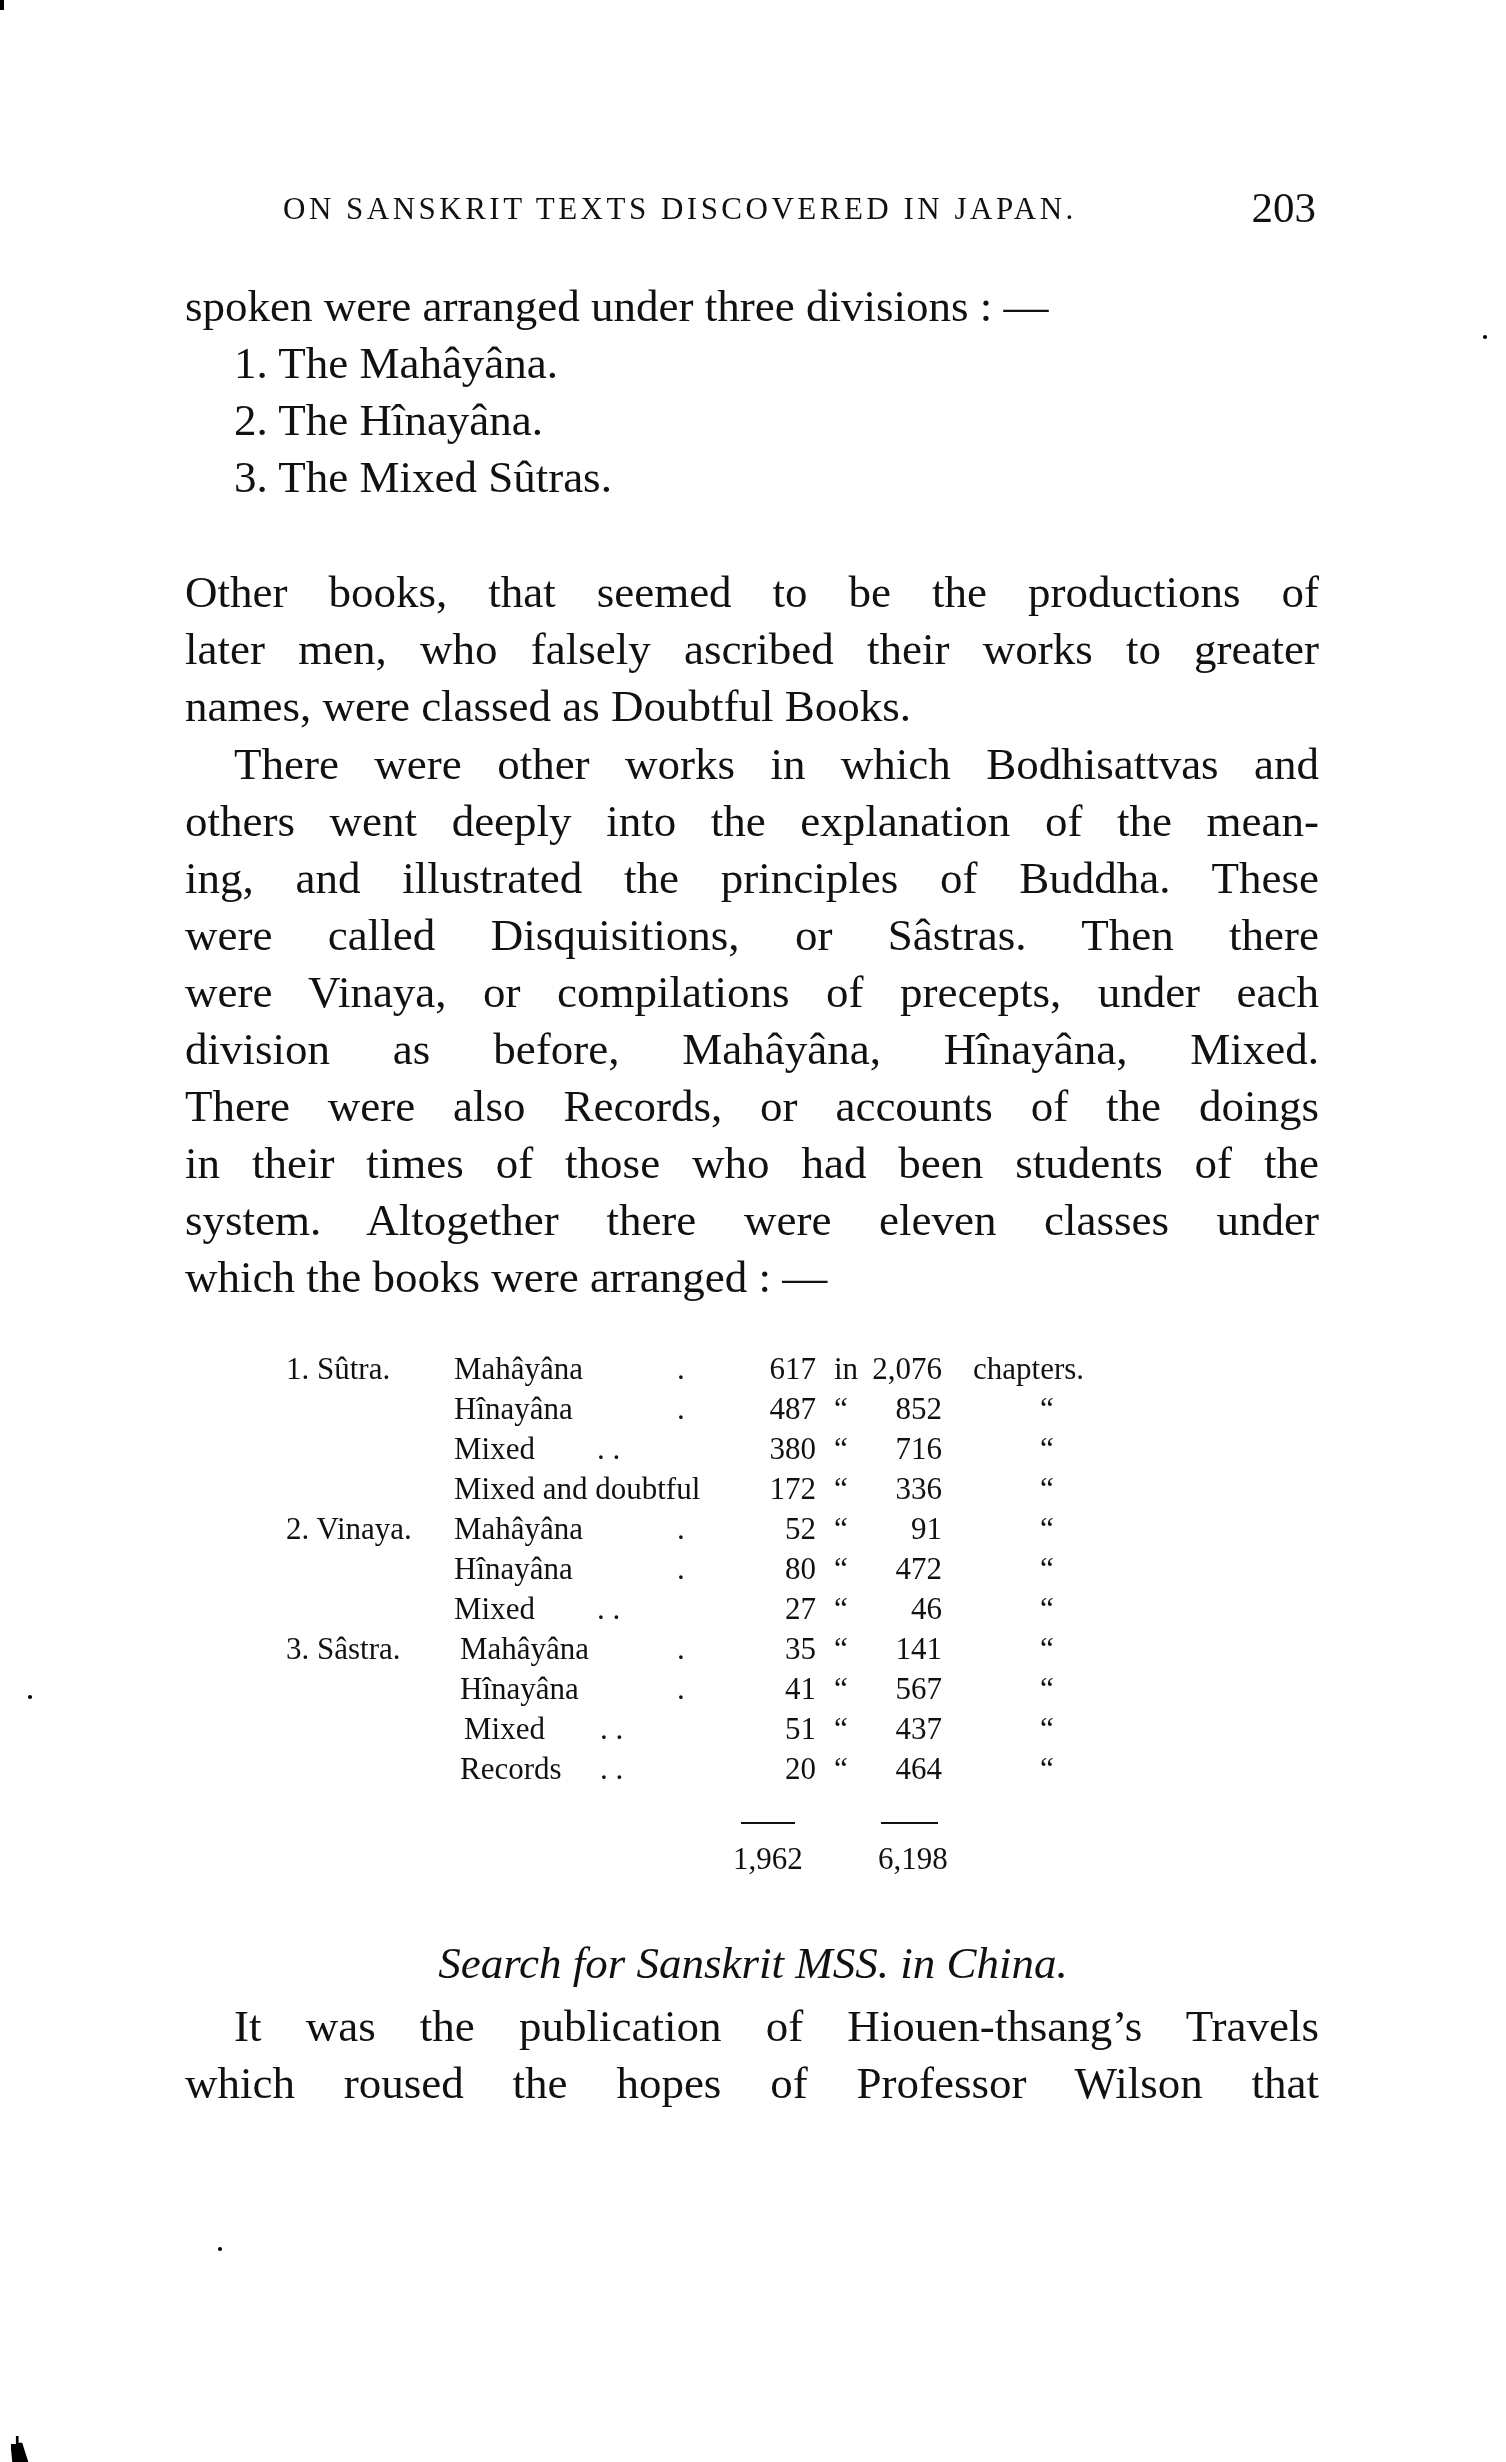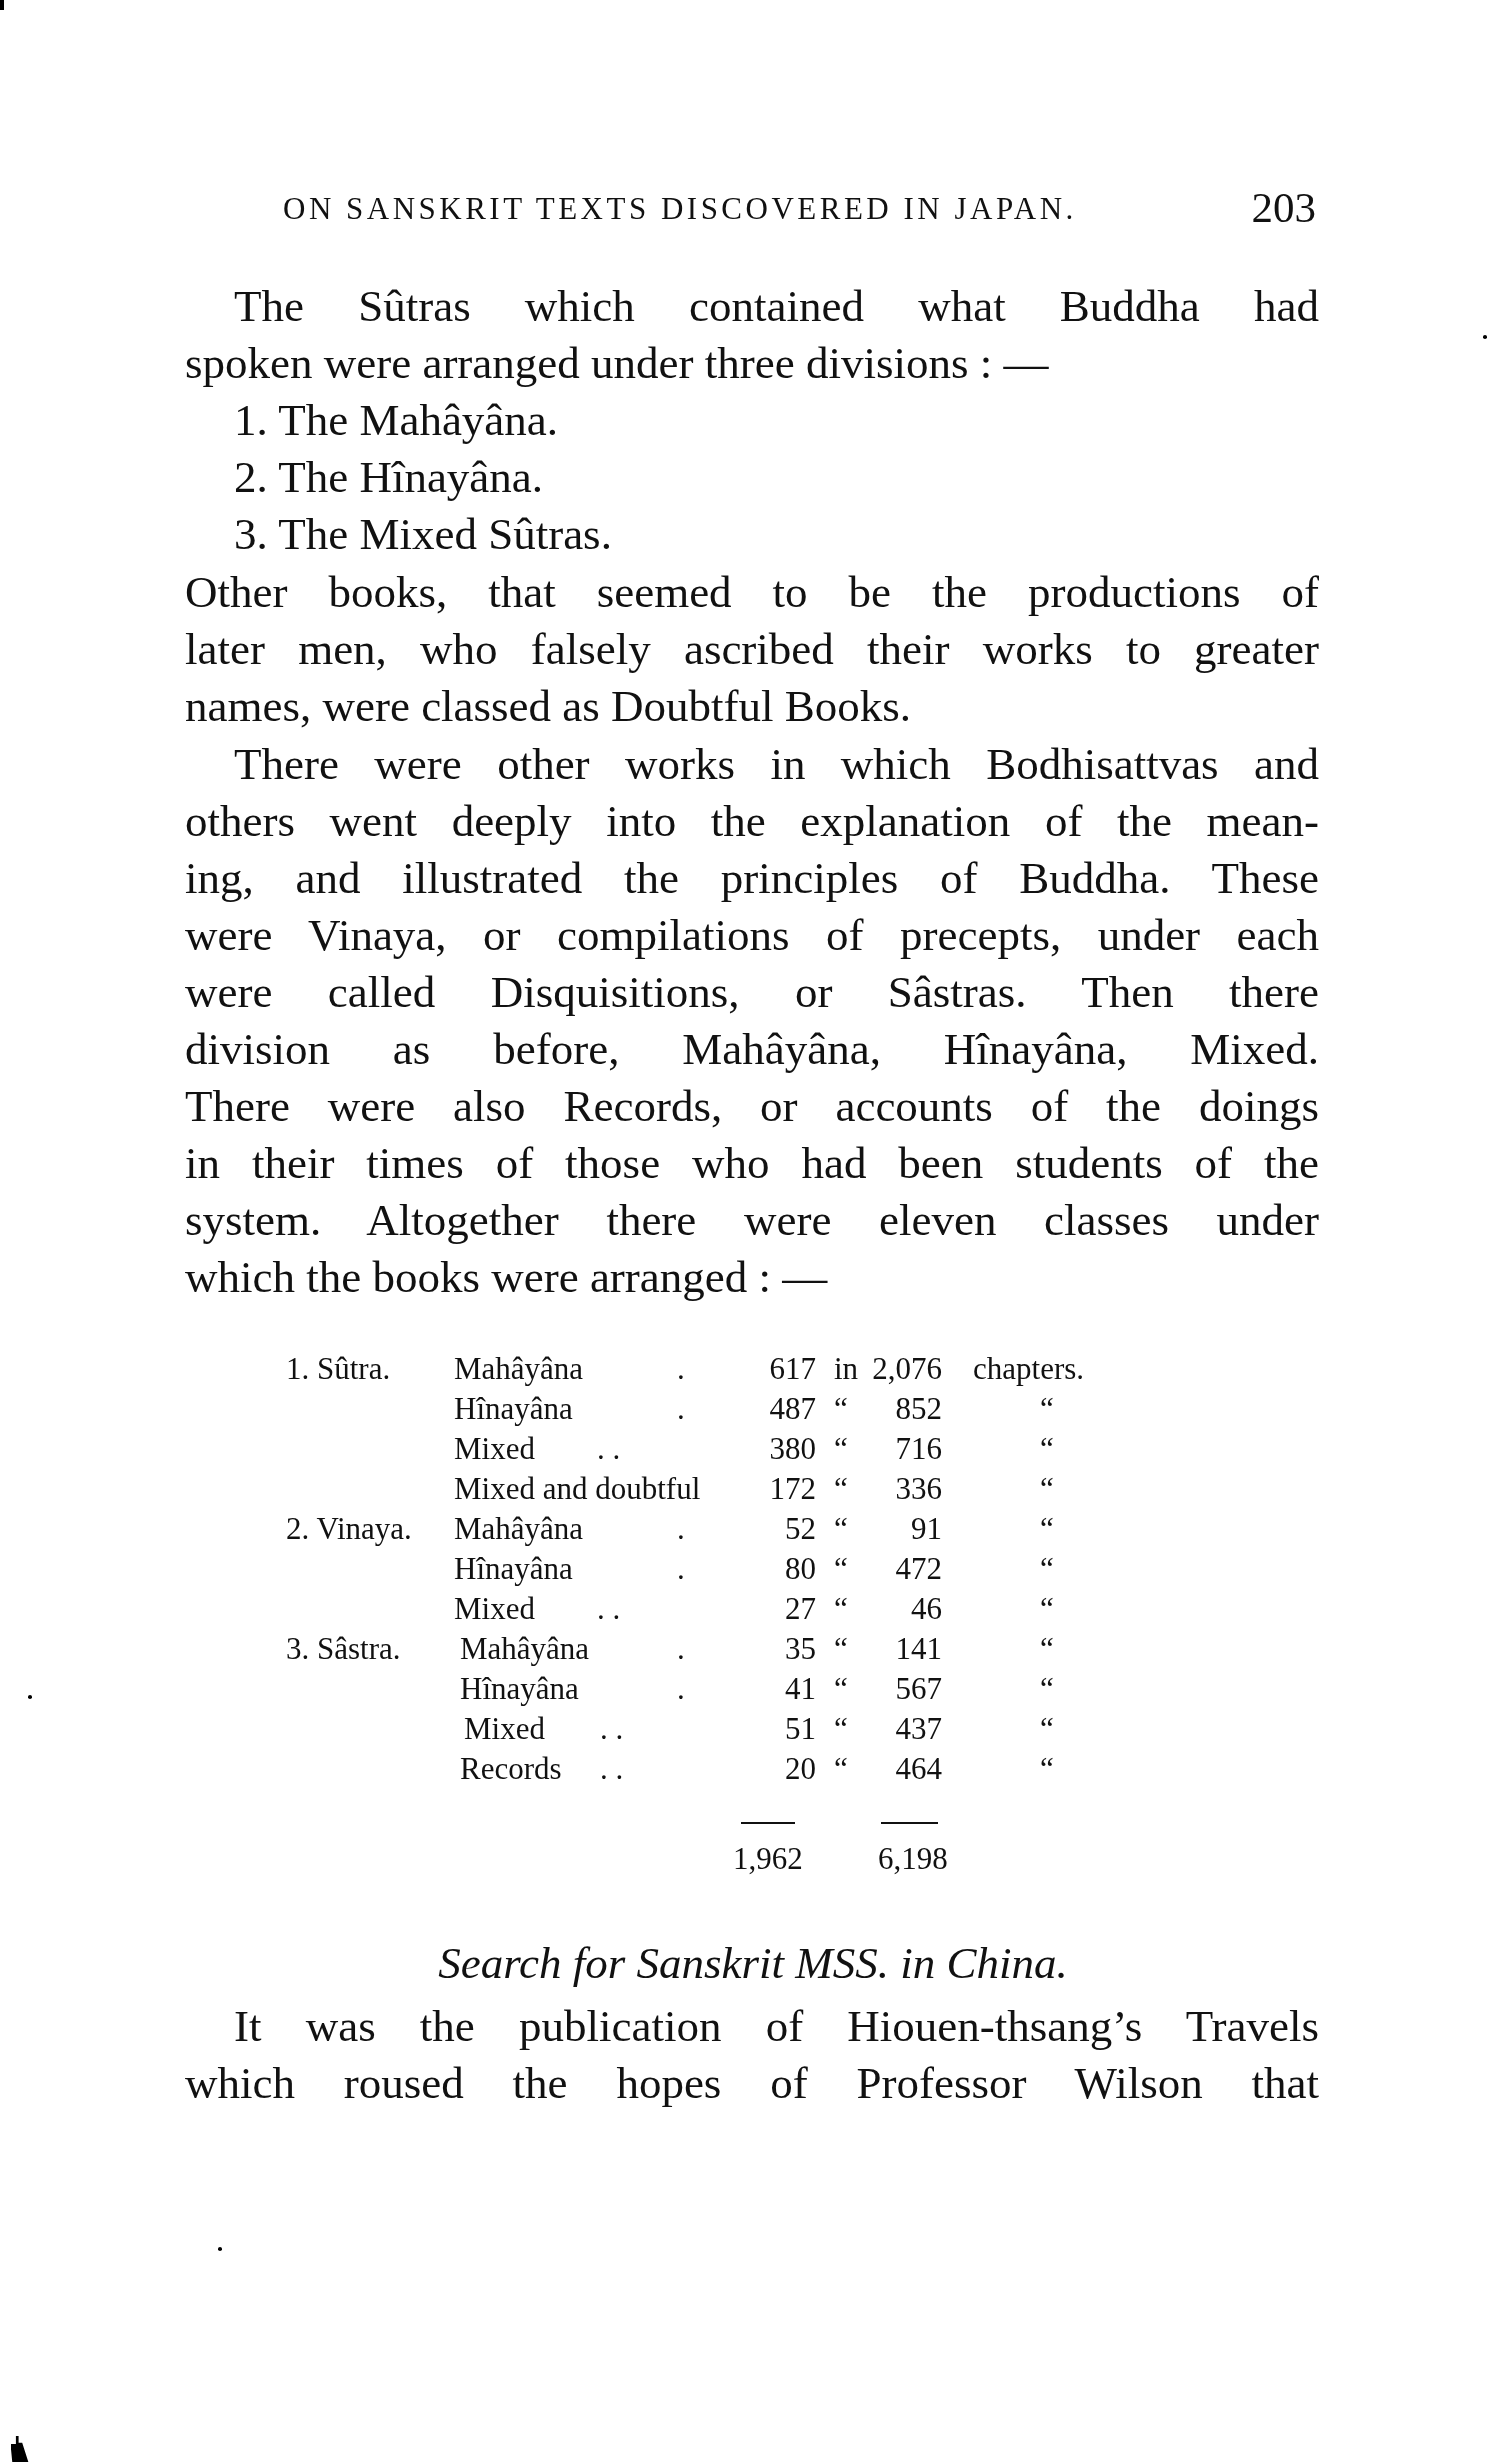--- a/index.html
+++ b/index.html
@@ -56,39 +56,38 @@
 <body>
 
 <div class="page">
 
   <div class="running-head">
     <span class="title">ON SANSKRIT TEXTS DISCOVERED IN JAPAN.</span>
     <span class="pageno">203</span>
   </div>
 
   <div class="text-block" style="top:278px;">
-    <span class="line indent">The Sûtras which contained what Buddha had</span>
     <span class="line last">spoken were arranged under three divisions : —</span>
     <span class="line list">1. The Mahâyâna.</span>
     <span class="line list">2. The Hînayâna.</span>
     <span class="line list">3. The Mixed Sûtras.</span>
   </div>
 
   <div class="text-block" style="top:564px;">
     <span class="line">Other books, that seemed to be the productions of</span>
     <span class="line">later men, who falsely ascribed their works to greater</span>
     <span class="line last">names, were classed as Doubtful Books.</span>
   </div>
 
   <div class="text-block" style="top:736px;">
     <span class="line indent">There were other works in which Bodhisattvas and</span>
     <span class="line">others went deeply into the explanation of the mean-</span>
     <span class="line">ing, and illustrated the principles of Buddha.   These</span>
+    <span class="line">were called Disquisitions, or Sâstras.  Then there</span>
     <span class="line">were Vinaya, or compilations of precepts, under each</span>
-    <span class="line">were called Disquisitions, or Sâstras.  Then there</span>
     <span class="line">division as before, Mahâyâna, Hînayâna, Mixed.</span>
     <span class="line">There were also Records, or accounts of the doings</span>
     <span class="line">in their times of those who had been students of the</span>
     <span class="line">system.  Altogether there were eleven classes under</span>
     <span class="line last">which the books were arranged : —</span>
   </div>
 
   <div class="table">
     <div class="trow">
       <span class="c-group">1. Sûtra.</span>

